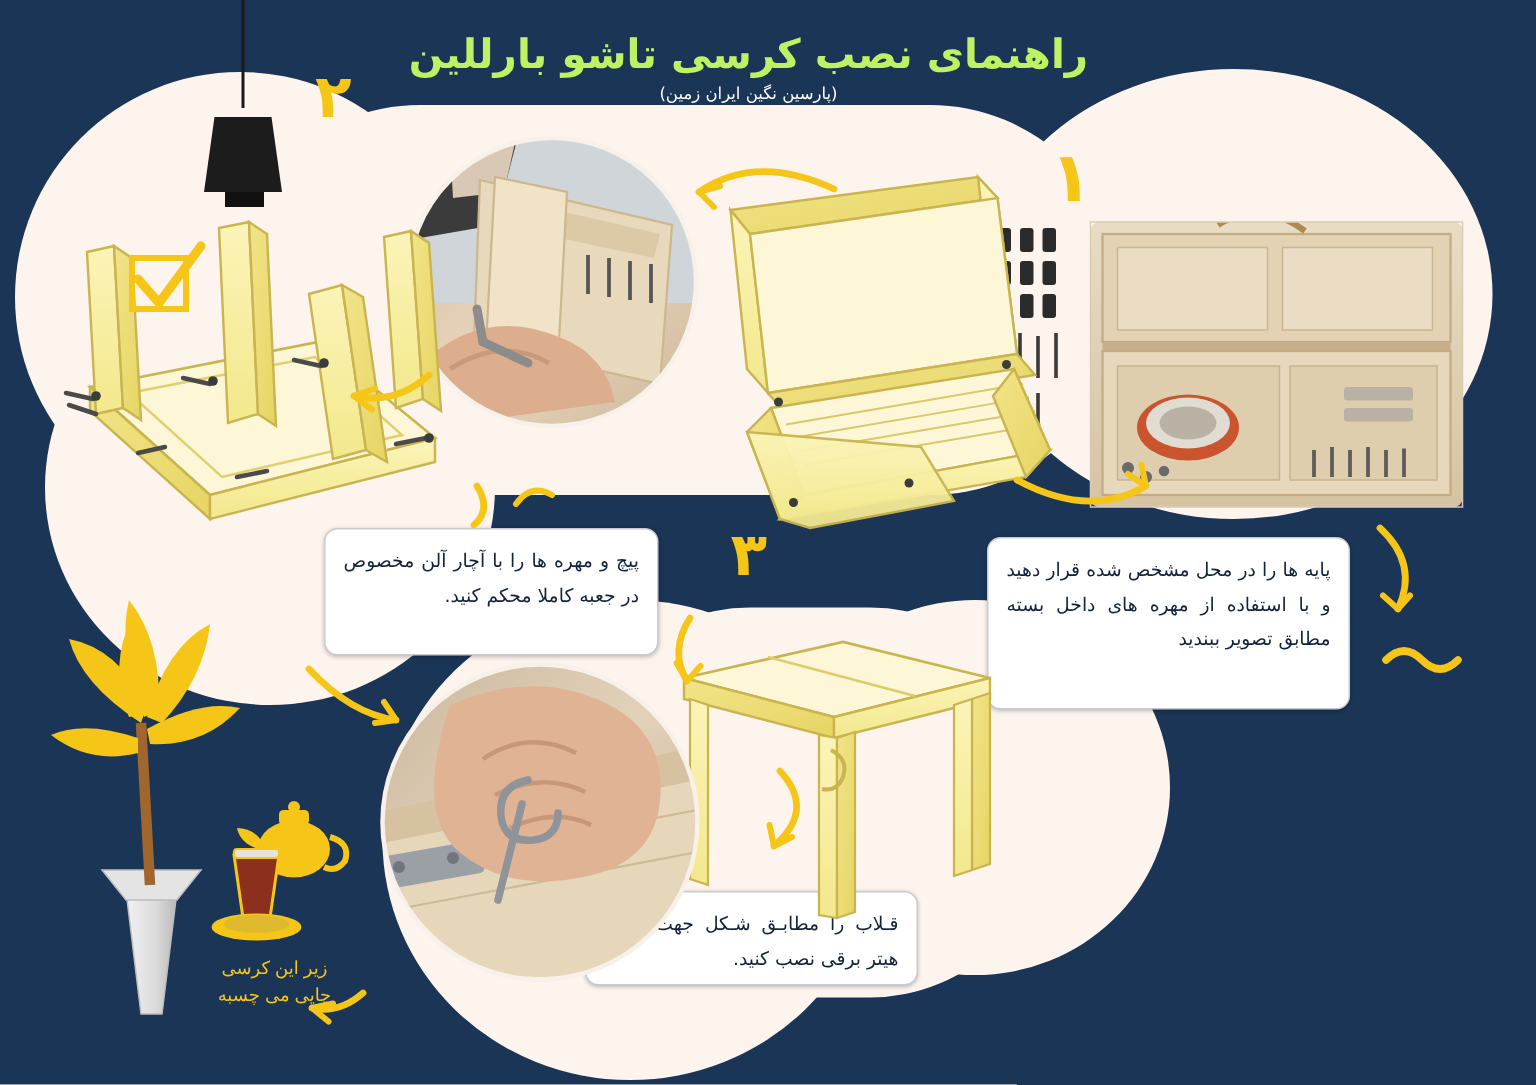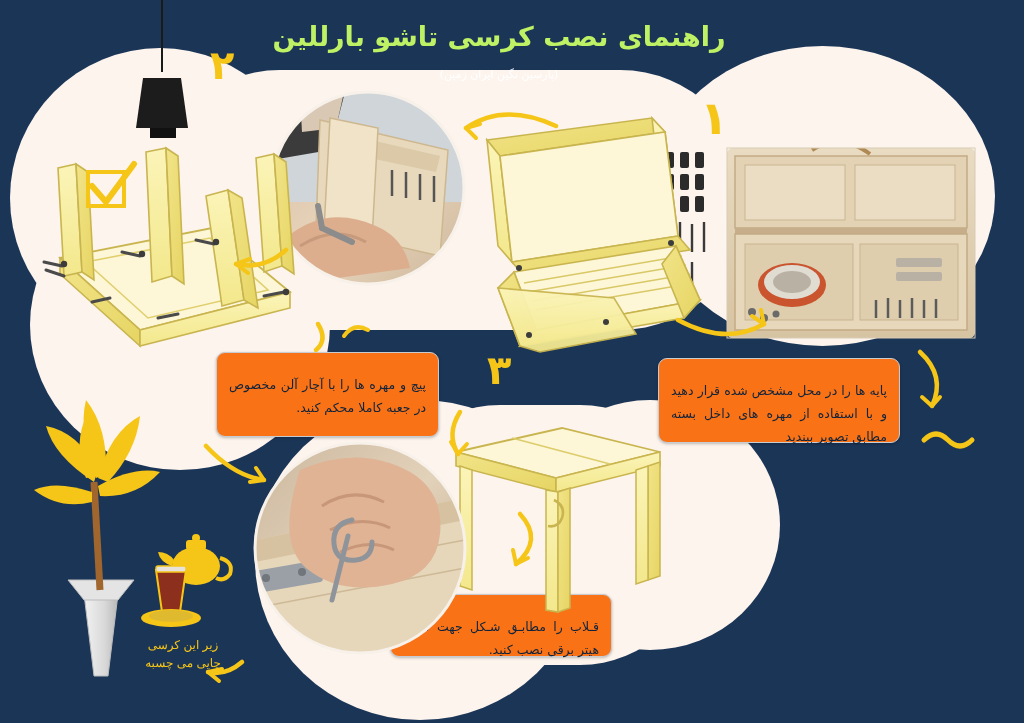--- a/index.html
+++ b/index.html
@@ -42,21 +42,21 @@
     font-weight: bold;
     color: #bef264;
     letter-spacing: 0px;
     line-height: 1.25;
     white-space: nowrap;
   }
   .title-sub {
     font-family: "DejaVu Sans", sans-serif;
     font-size: 11px;
     color: #ffffff;
-    margin-top: 14px;
+    margin-top: 2px;
   }
   
   .logo {
     position: absolute;
     top: 14px;
     left: 18px;
     font-family: "DejaVu Sans", sans-serif;
     font-size: 29px;
     font-weight: bold;
     color: #ef3d4e;
@@ -69,28 +69,28 @@
     font-family: "DejaVu Sans", sans-serif;
     font-size: 40px;
     font-weight: bold;
     color: #f5c518;
     line-height: 1;
   }
   .stepnum.n1 { font-size: 46px; }
   
   .caption {
     position: absolute;
-    background: #f97316;
+    background: #ffffff;
     border: 1px solid #c6ccd2;
     border-radius: 9px;
     color: #10233c;
     font-family: "DejaVu Sans", sans-serif;
     font-size: 12.5px;
     line-height: 1.85;
-    padding: 20px 12px;
+    padding: 9px 12px;
     text-align: justify;
     direction: rtl;
     box-sizing: border-box;
     box-shadow: 0 1px 3px rgba(0,0,0,0.25);
   }
   
   .note {
     position: absolute;
     color: #f5c518;
     font-family: Liberation Sans, sans-serif;
@@ -125,21 +125,21 @@
 
   <div class="title-wrap">
     <div class="title-main">راهنمای نصب کرسی تاشو بارللین</div>
     <div class="title-sub">(پارسین نگین ایران زمین)</div>
   </div>
 
   <div class="stepnum n1" style="left:700px; top:95px;">۱</div>
   <div class="stepnum" style="left:210px; top:45px;">۲</div>
   <div class="stepnum" style="left:487px; top:350px;">۳</div>
 
-  <div class="caption" style="left:658px; top:358px; width:242px; height:85px;">پایه ها را در محل مشخص شده قرار دهید و با استفاده از مهره های داخل بسته مطابق تصویر ببندید</div>
+  <div class="caption" style="left:658px; top:358px; width:242px; height:115px;">پایه ها را در محل مشخص شده قرار دهید و با استفاده از مهره های داخل بسته مطابق تصویر ببندید</div>
   <div class="caption" style="left:216px; top:352px; width:223px; height:85px;">پیچ و مهره ها را با آچار آلن مخصوص در جعبه کاملا محکم کنید.</div>
   <div class="caption" style="left:390px; top:594px; width:222px; height:63px;">قـلاب را مطابـق شـکل جهت نصب هیتر برقی نصب کنید.</div>
 
   <div class="note" style="left:128px; top:636px; width:110px;">
     <div>زیر این کرسی</div>
     <div>چایی می چسبه</div>
   </div>
 
   <svg class="overlay" viewBox="0 0 1024 723" xmlns="http://www.w3.org/2000/svg">
     <defs>

